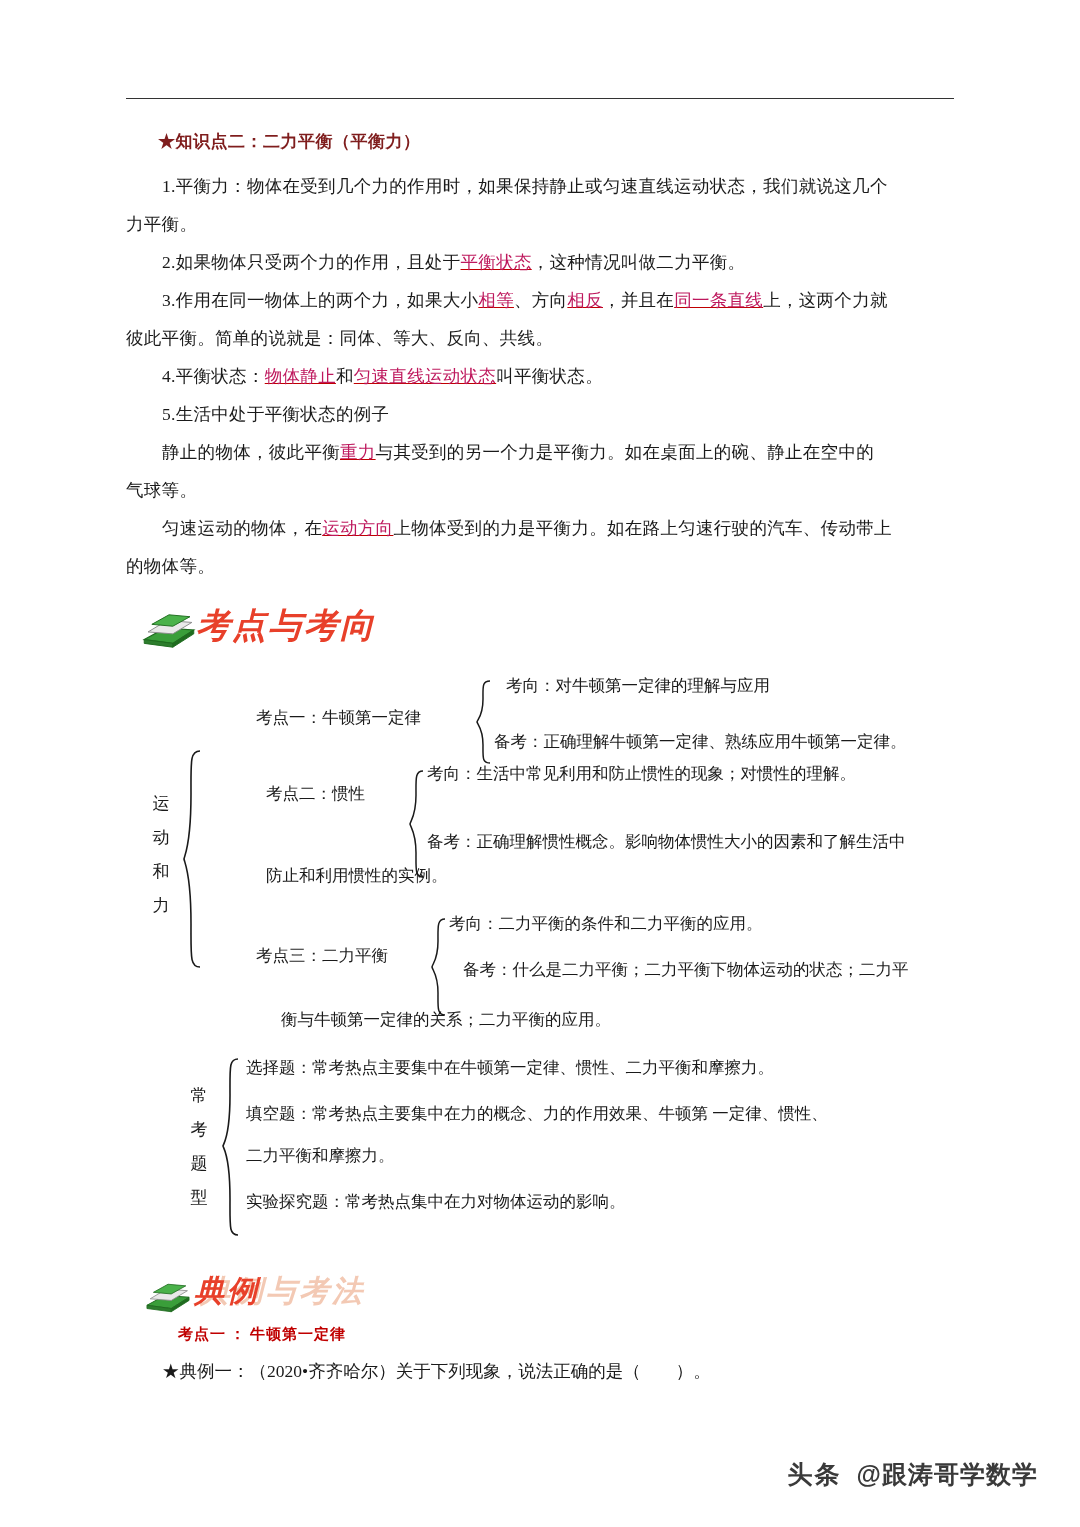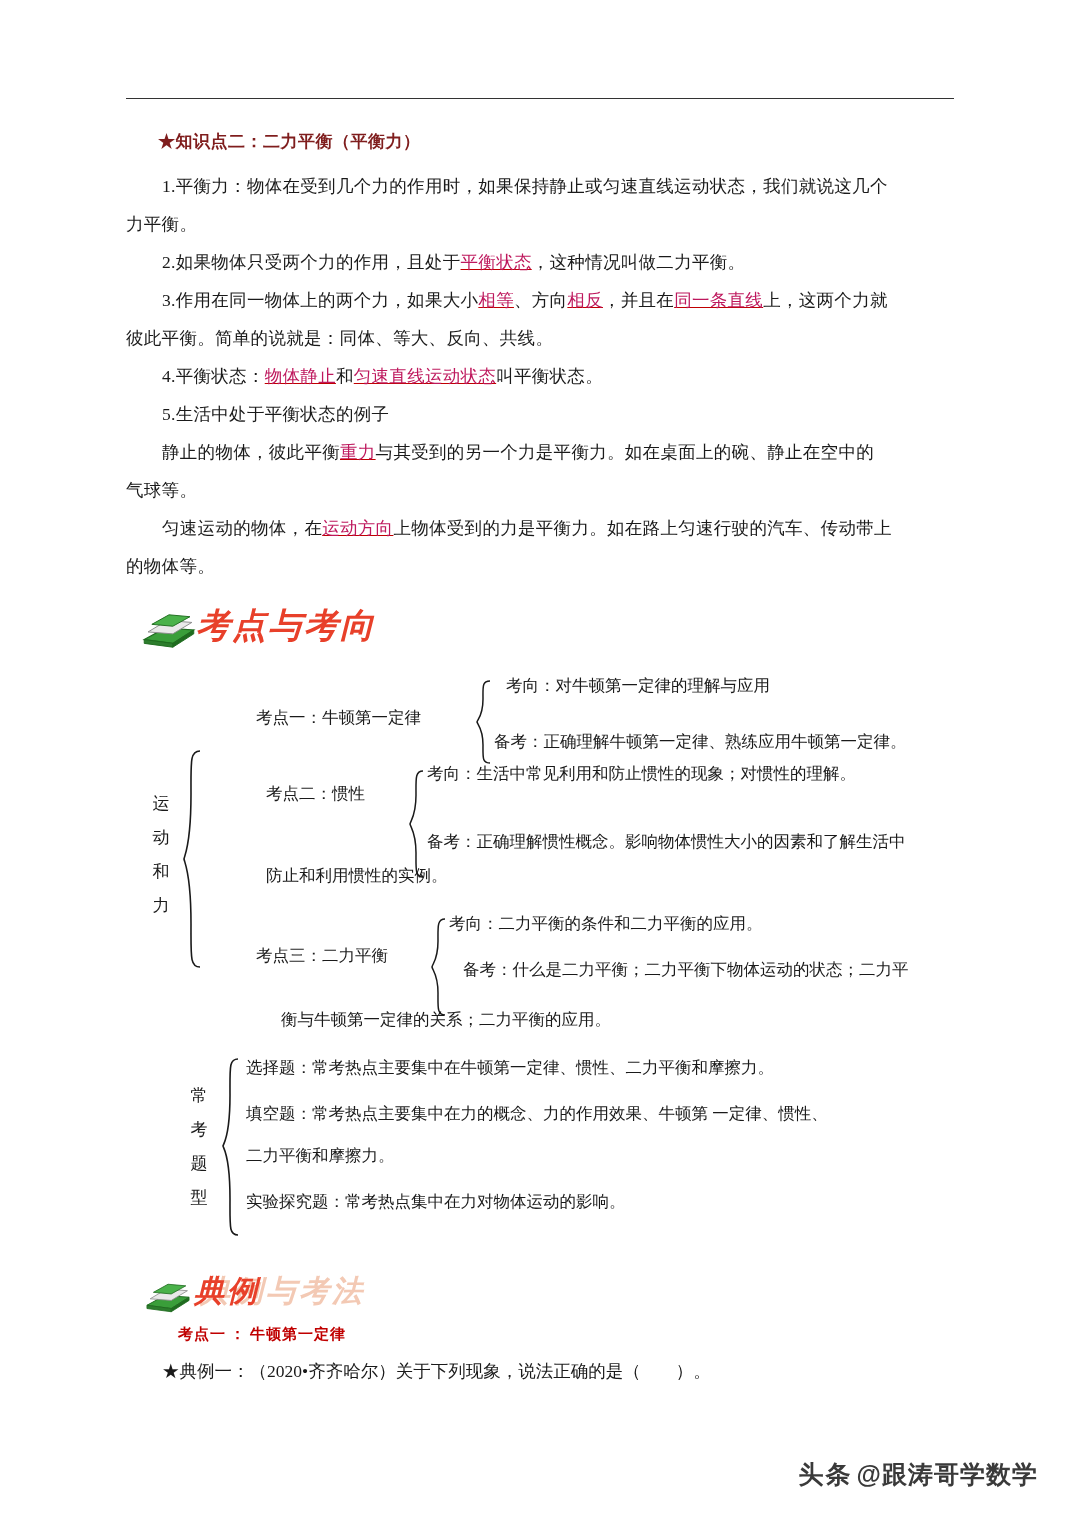--- a/index.html
+++ b/index.html
@@ -145,21 +145,21 @@
     line-height: 34px;
     margin-left: 36px;
   }
   
   .watermark {
     position: absolute;
     right: 42px;
     bottom: 36px;
     display: flex;
     align-items: center;
-    gap: 4px;
+    gap: 15px;
     color: #3a3a3a;
     font-family: "Liberation Sans", sans-serif;
     font-size: 25px;
     font-weight: bold;
     letter-spacing: 1px;
   }
   .wm-logo {
     font-size: 25px;
     font-weight: bold;
     letter-spacing: 2px;

